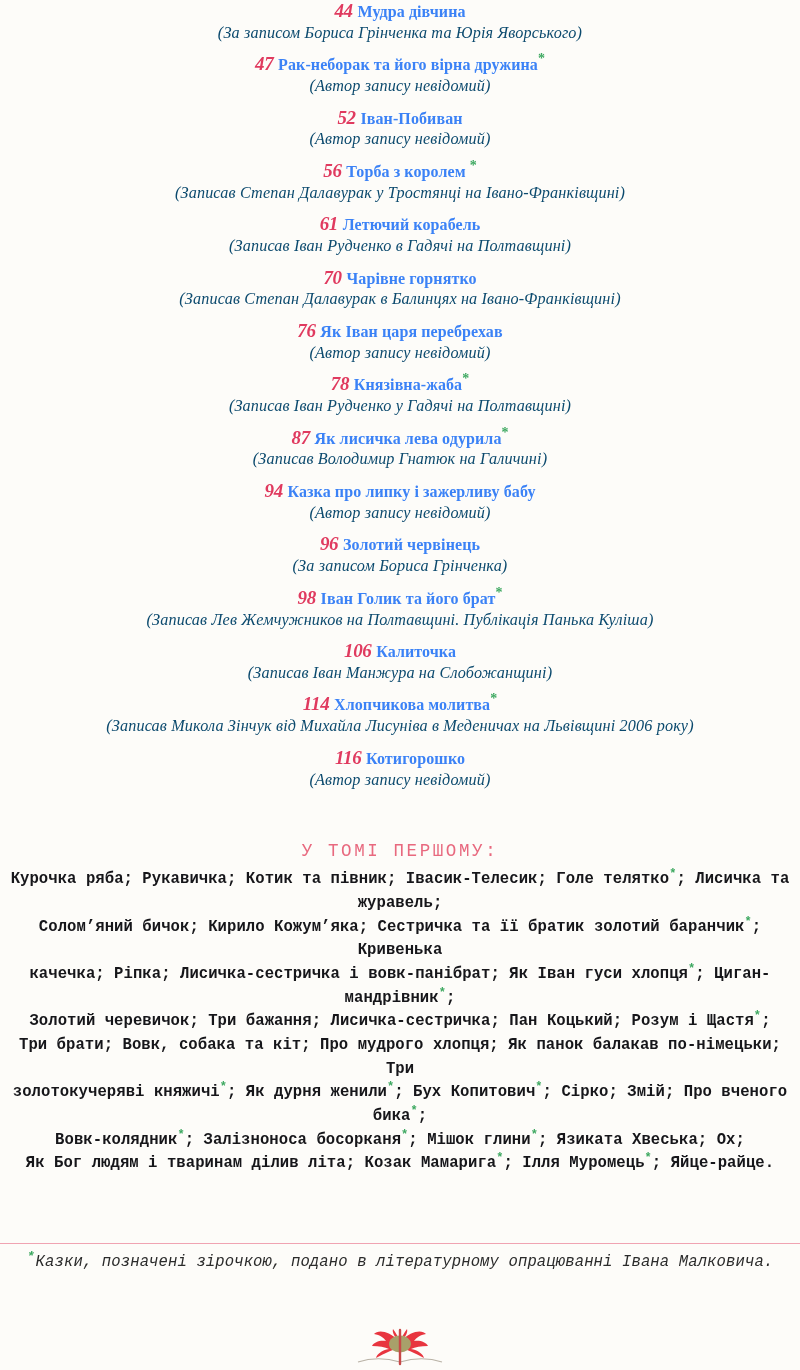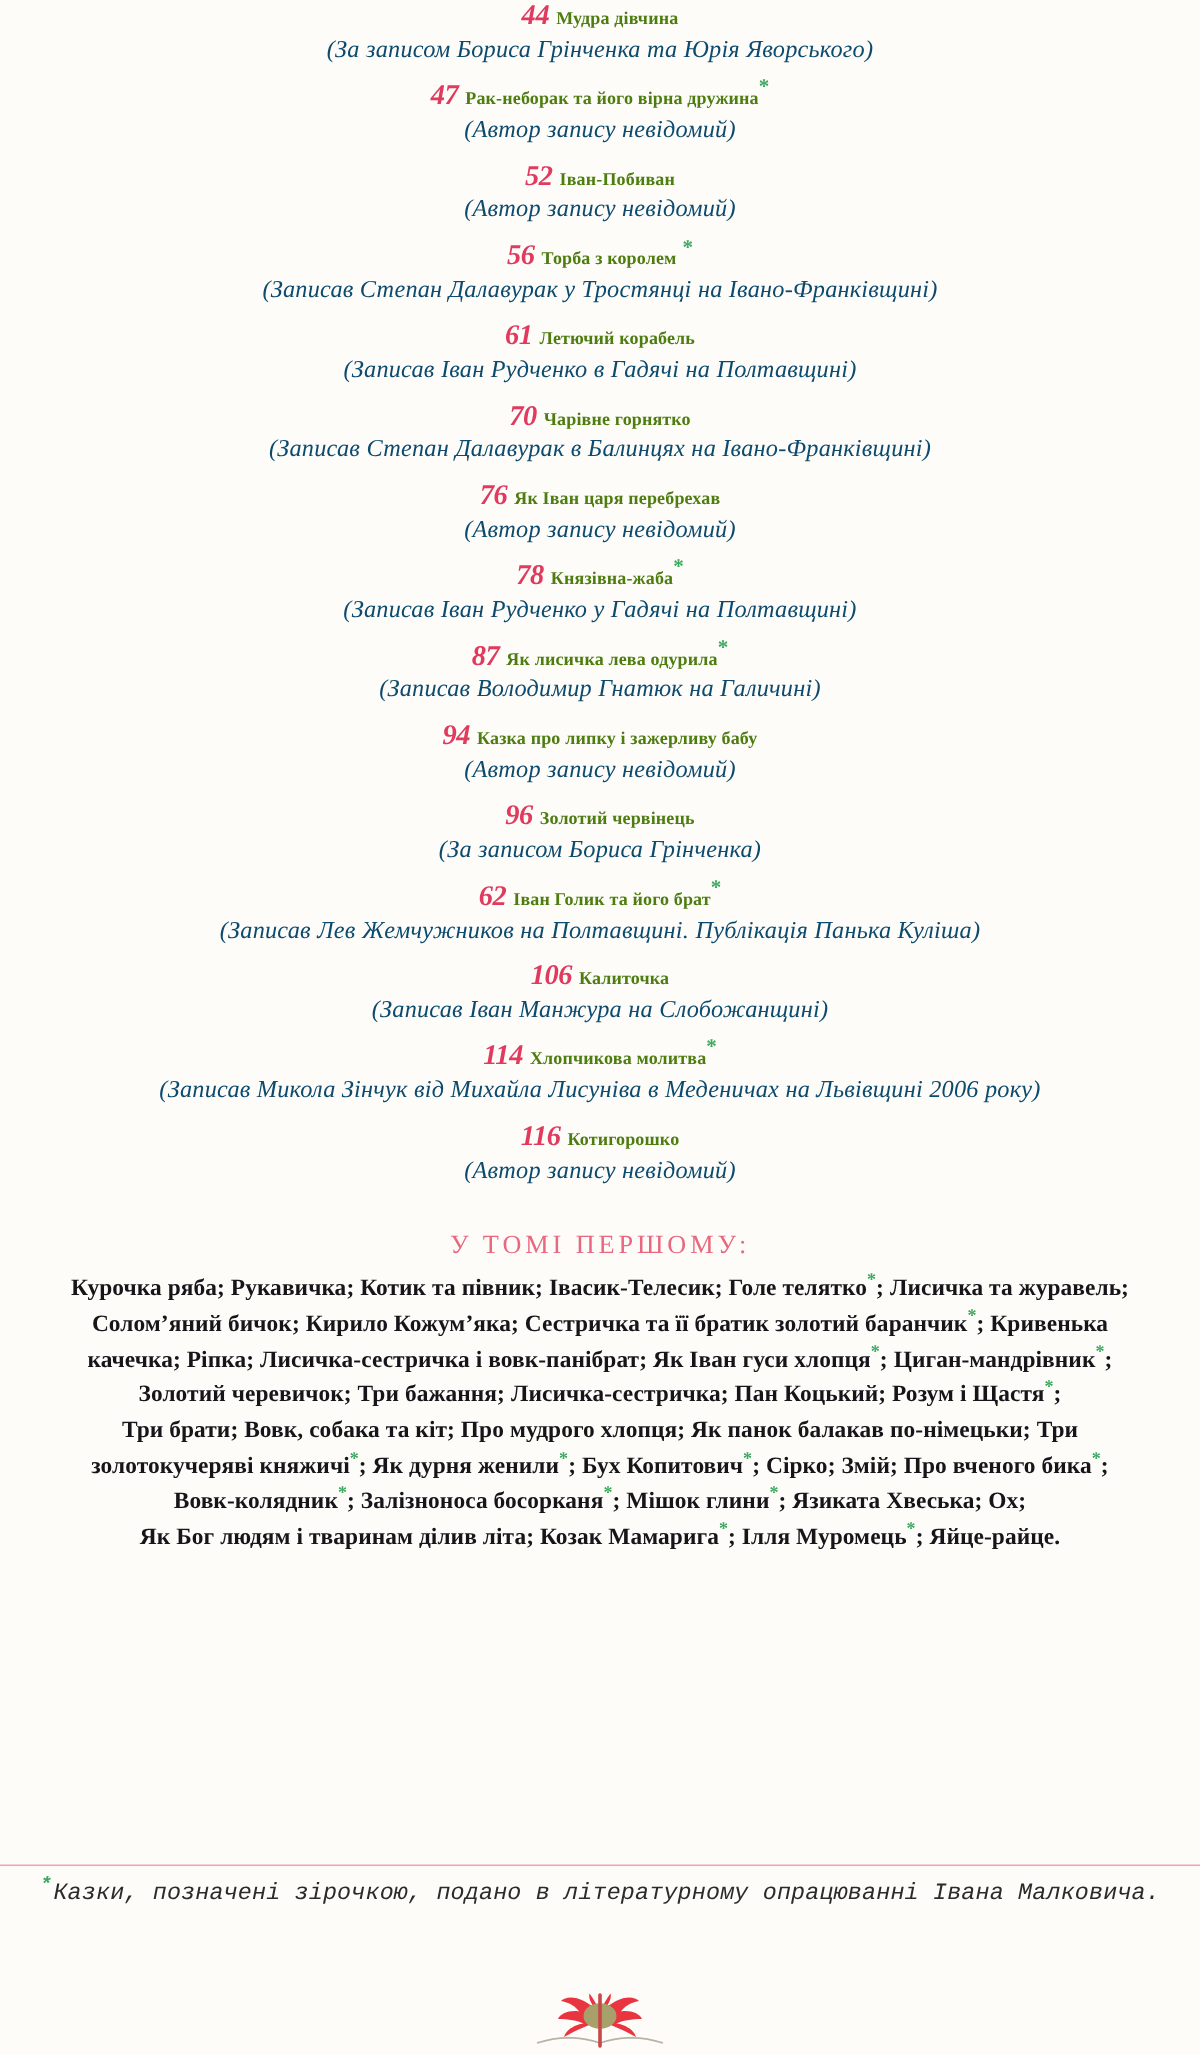--- a/index.html
+++ b/index.html
@@ -42,23 +42,23 @@
 
   .pagenum {
     color: #e03a5f;
     font-style: italic;
     font-weight: bold;
     font-size: 19px;
     letter-spacing: -0.3px;
   }
 
   .title {
-    color: #4d7c0f;
-    font-weight: bold;
-    font-size: 12px;
+    color: #3b82f6;
+    font-weight: bold;
+    font-size: 16px;
     letter-spacing: 0.1px;
   }
 
   .star {
     color: #3da860;
     font-size: 14px;
     font-weight: bold;
     vertical-align: super;
     line-height: 0;
   }
@@ -69,22 +69,23 @@
     font-size: 16.2px;
     color: #0c4a6e;
     margin-top: 2px;
     line-height: 1.15;
     letter-spacing: 0.15px;
     white-space: nowrap;
   }
 
   
   .volume-section {
-    margin-top: 30px;
-    text-align: center;
+    margin-top: 52px;
+    text-align: center;
+    font-family: Liberation Mono, monospace;
   }
 
   .volume-heading {
     color: #e8697f;
     font-size: 17.5px;
     letter-spacing: 2.6px;
     font-weight: normal;
     margin-bottom: 7px;
   }
 
@@ -186,21 +187,21 @@
       </div>
       <div class="entry">
         <div class="entry-title-line"><span class="pagenum">94</span> <span class="title">Казка про липку і зажерливу бабу</span></div>
         <div class="entry-source">(Автор запису невідомий)</div>
       </div>
       <div class="entry">
         <div class="entry-title-line"><span class="pagenum">96</span> <span class="title">Золотий червінець</span></div>
         <div class="entry-source">(За записом Бориса Грінченка)</div>
       </div>
       <div class="entry">
-        <div class="entry-title-line"><span class="pagenum">62</span> <span class="title">Іван Голик та його брат</span><span class="star">*</span></div>
+        <div class="entry-title-line"><span class="pagenum">98</span> <span class="title">Іван Голик та його брат</span><span class="star">*</span></div>
         <div class="entry-source">(Записав Лев Жемчужников на Полтавщині. Публікація Панька Куліша)</div>
       </div>
       <div class="entry">
         <div class="entry-title-line"><span class="pagenum">106</span> <span class="title">Калиточка</span></div>
         <div class="entry-source">(Записав Іван Манжура на Слобожанщині)</div>
       </div>
       <div class="entry">
         <div class="entry-title-line"><span class="pagenum">114</span> <span class="title">Хлопчикова молитва</span><span class="star">*</span></div>
         <div class="entry-source">(Записав Микола Зінчук від Михайла Лисуніва в Меденичах на Львівщині 2006 року)</div>
       </div>

